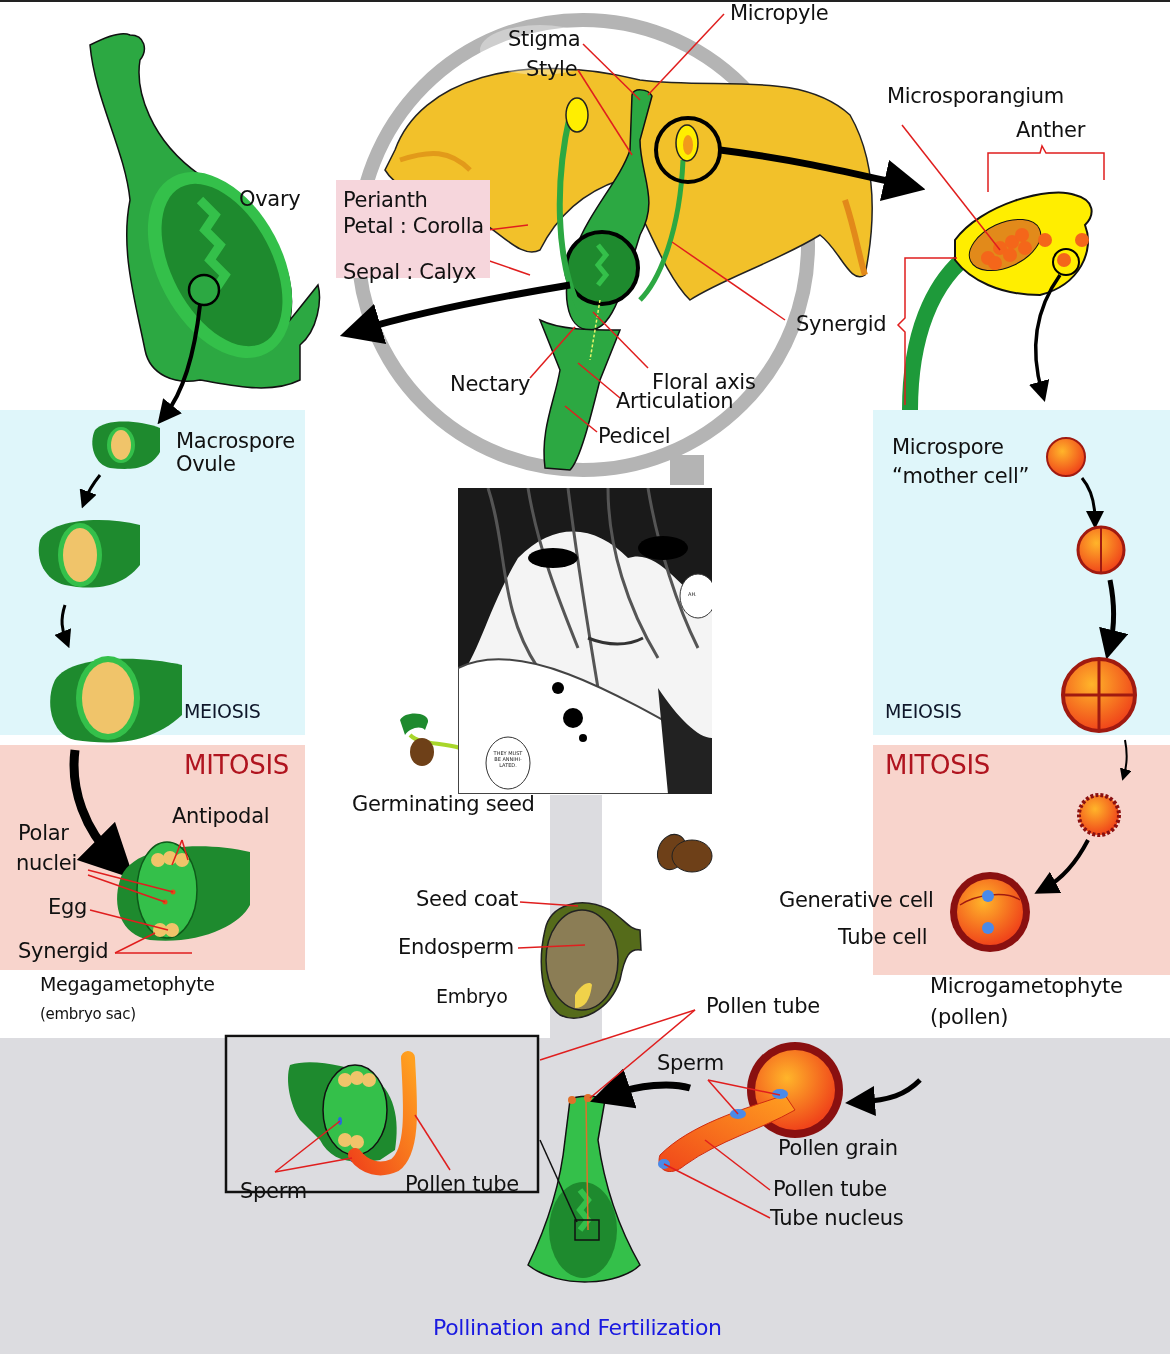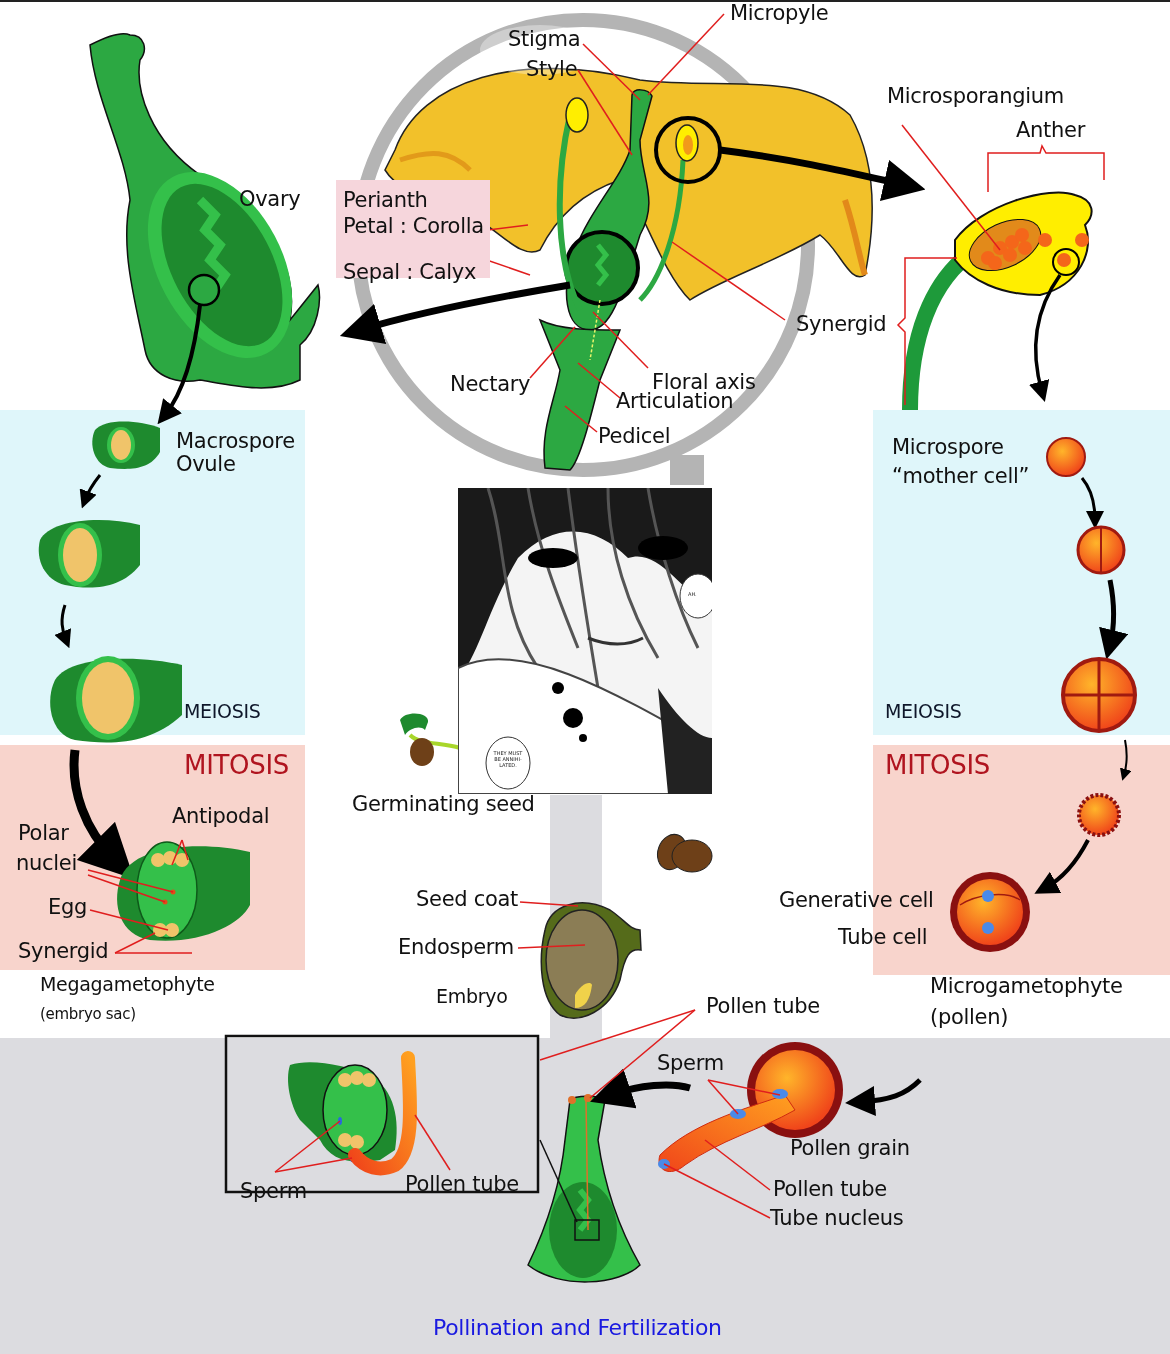--- a/index.html
+++ b/index.html
@@ -291,19 +291,19 @@
   <span class="lbl c" style="left:930px;top:975px;width:222px;">Microgametophyte</span>
   <span class="lbl c" style="left:930px;top:1006px;width:222px;">(pollen)</span>
 
   <span class="lbl" style="left:352px;top:793px;">Germinating seed</span>
   <span class="lbl" style="left:416px;top:888px;">Seed coat</span>
   <span class="lbl" style="left:398px;top:936px;">Endosperm</span>
   <span class="lbl" style="left:436px;top:986px;font-size:19px;">Embryo</span>
 
   <span class="lbl" style="left:706px;top:995px;">Pollen tube</span>
   <span class="lbl" style="left:657px;top:1052px;">Sperm</span>
-  <span class="lbl" style="left:778px;top:1137px;margin-left:12px;">Pollen grain</span>
+  <span class="lbl" style="left:778px;top:1137px;">Pollen grain</span>
   <span class="lbl" style="left:773px;top:1178px;">Pollen tube</span>
   <span class="lbl" style="left:770px;top:1207px;">Tube nucleus</span>
   <span class="lbl" style="left:240px;top:1180px;">Sperm</span>
   <span class="lbl" style="left:405px;top:1173px;">Pollen tube</span>
   <span class="lbl title-blue" style="left:433px;top:1316px;">Pollination and Fertilization</span>
 </div>
 
 </body></html>

